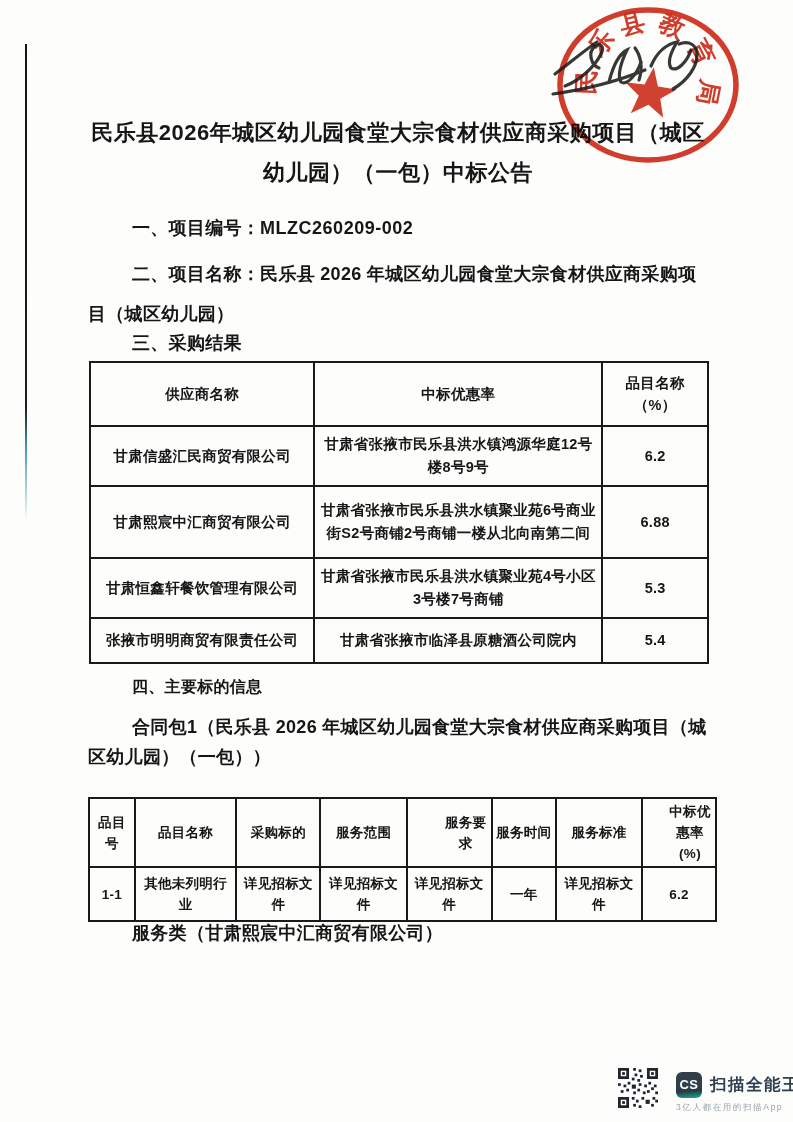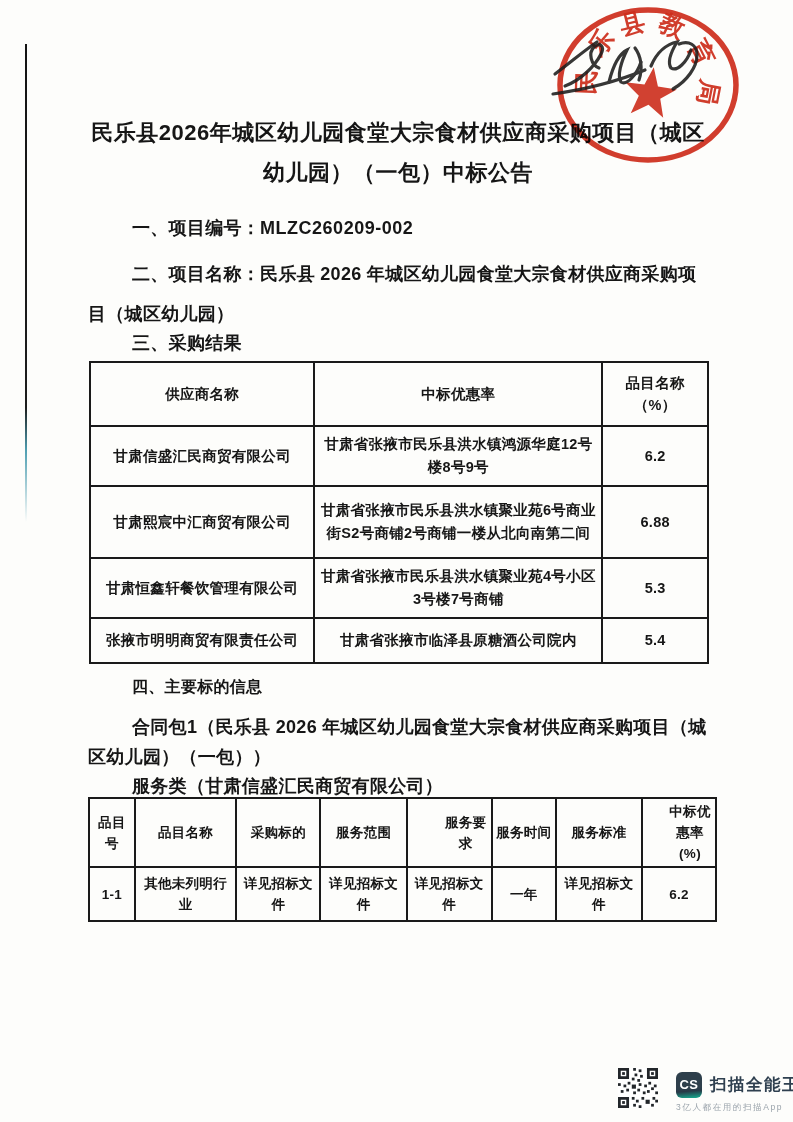--- a/index.html
+++ b/index.html
@@ -111,21 +111,20 @@
       <td>甘肃省张掖市临泽县原糖酒公司院内</td>
       <td>5.4</td>
     </tr>
   </tbody>
     </table>
 
   <p class="para p-sec4">四、主要标的信息</p>
 
   <p class="para indent p-contract">合同包1（民乐县 2026 年城区幼儿园食堂大宗食材供应商采购项目（城区幼儿园）（一包））</p>
 
-  <p class="para p-svc1">服务类（甘肃信盛汇民商贸有限公司）</p>
 
   <table class="t2">
     <colgroup>
         <col class="c0">
         <col class="c1">
         <col class="c2">
         <col class="c3">
         <col class="c4">
         <col class="c5">
         <col class="c6">
@@ -148,20 +147,21 @@
       <td>详见招标文件</td>
       <td>详见招标文件</td>
       <td>详见招标文件</td>
       <td>一年</td>
       <td>详见招标文件</td>
       <td>6.2</td>
     </tr>
   </tbody>
     </table>
 
+  <p class="para p-svc2">服务类（甘肃熙宸中汇商贸有限公司）</p>
 
   <svg class="stamp" width="200" height="168" viewBox="0 0 200 168">
     <g>
       <ellipse cx="99" cy="81" rx="88" ry="75" fill="none" stroke="#cf2d1b" stroke-width="5.5" opacity="0.92"></ellipse>
     </g>
     <g fill="#cf2d1b" opacity="0.9">
       <path transform="translate(101,90) rotate(8)" d="M0,-27 L6.8,-8.6 L26,-8.3 L10.8,3.4 L16.4,21.8 L0,10.8 L-16.4,21.8 L-10.8,3.4 L-26,-8.3 L-6.8,-8.6 Z"></path>
     </g>
     <g fill="#cf2d1b" font-size="25" font-weight="700" text-anchor="middle" opacity="0.92">
       <text x="40" y="84" transform="rotate(-88 40 78)">民</text>

